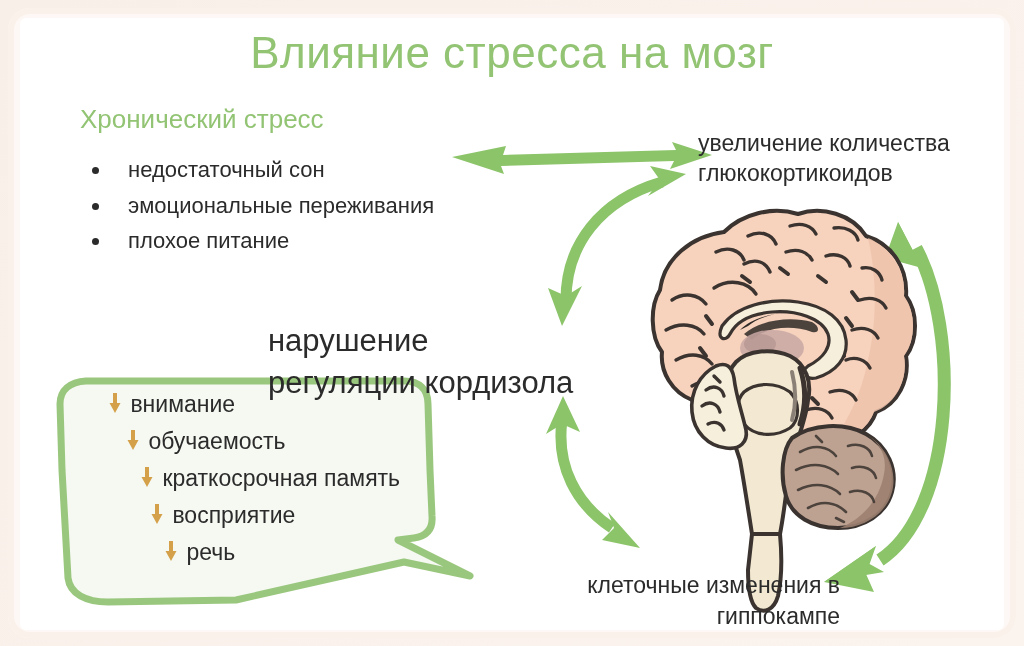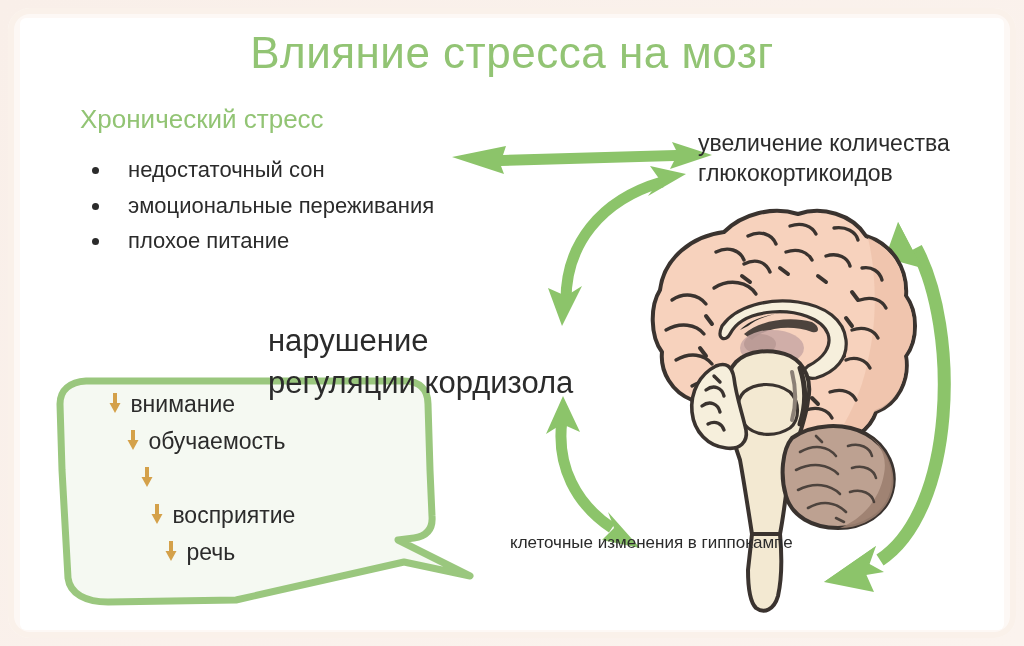--- a/index.html
+++ b/index.html
@@ -61,22 +61,22 @@
 
   #gluco{
     left:698px;top:128px;width:320px;
     font-size:23px;line-height:1.32;color:#2b2b2b;text-align:left;
   }
   #cortisol{
     left:268px;top:320px;width:310px;
     font-size:31px;line-height:1.34;color:#2b2b2b;
   }
   #hippo{
-    left:510px;top:532px;width:330px;
-    font-size:17px;line-height:1.34;color:#2b2b2b;
+    left:510px;top:570px;width:330px;
+    font-size:23px;line-height:1.34;color:#2b2b2b;text-align:right;
   }
 
   
   #deficits{
     position:absolute;left:108px;top:392px;width:340px;
     margin:0;padding:0;list-style:none;
   }
   #deficits li{
     position:relative;
     font-size:23px;color:#2b2b2b;line-height:1.0;
@@ -343,20 +343,21 @@
           </svg>
         </span>
         <span>обучаемость</span>
       </li>
       <li class="i2">
         <span class="dn">
           <svg width="14" height="22" viewBox="0 0 14 22">
             <path d="M5,1 L9,1 L9,11 L12.5,11 L7,21 L1.5,11 L5,11 Z" fill="#d4a14a"></path>
           </svg>
         </span>
+        <span>краткосрочная память</span>
       </li>
       <li class="i3">
         <span class="dn">
           <svg width="14" height="22" viewBox="0 0 14 22">
             <path d="M5,1 L9,1 L9,11 L12.5,11 L7,21 L1.5,11 L5,11 Z" fill="#d4a14a"></path>
           </svg>
         </span>
         <span>восприятие</span>
       </li>
       <li class="i4">

